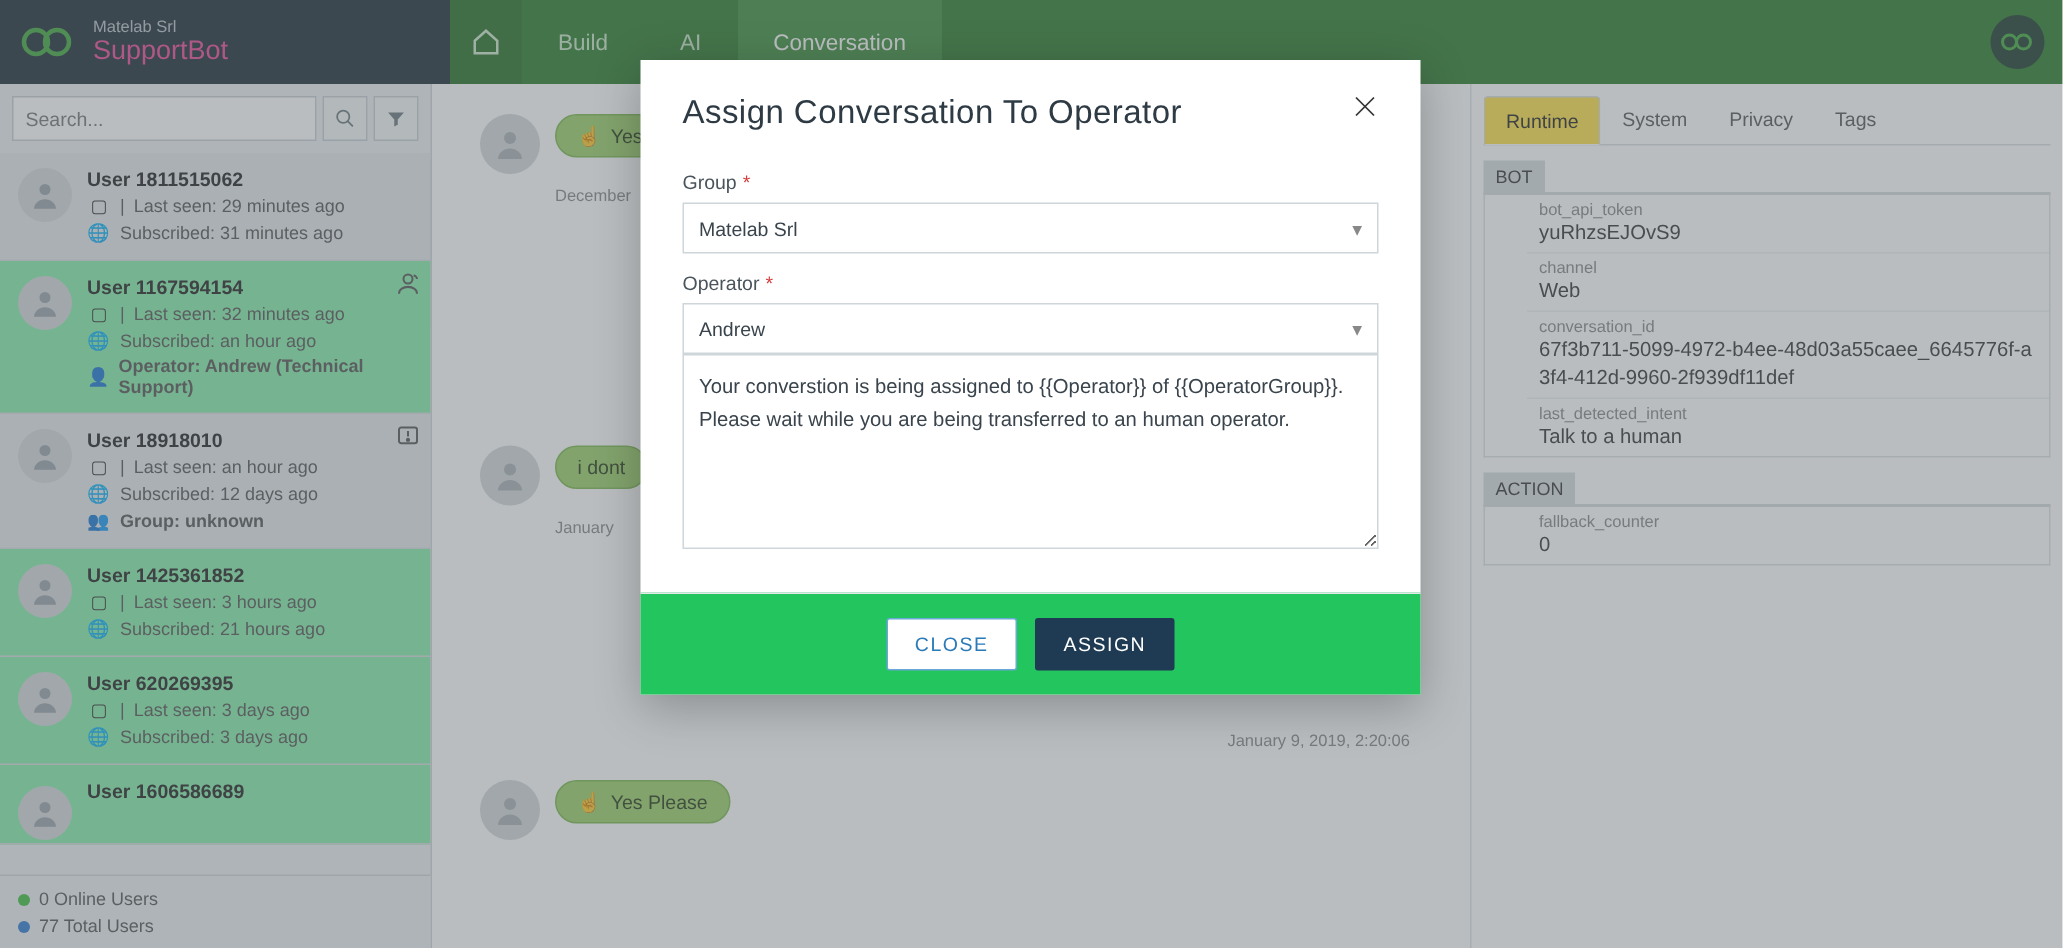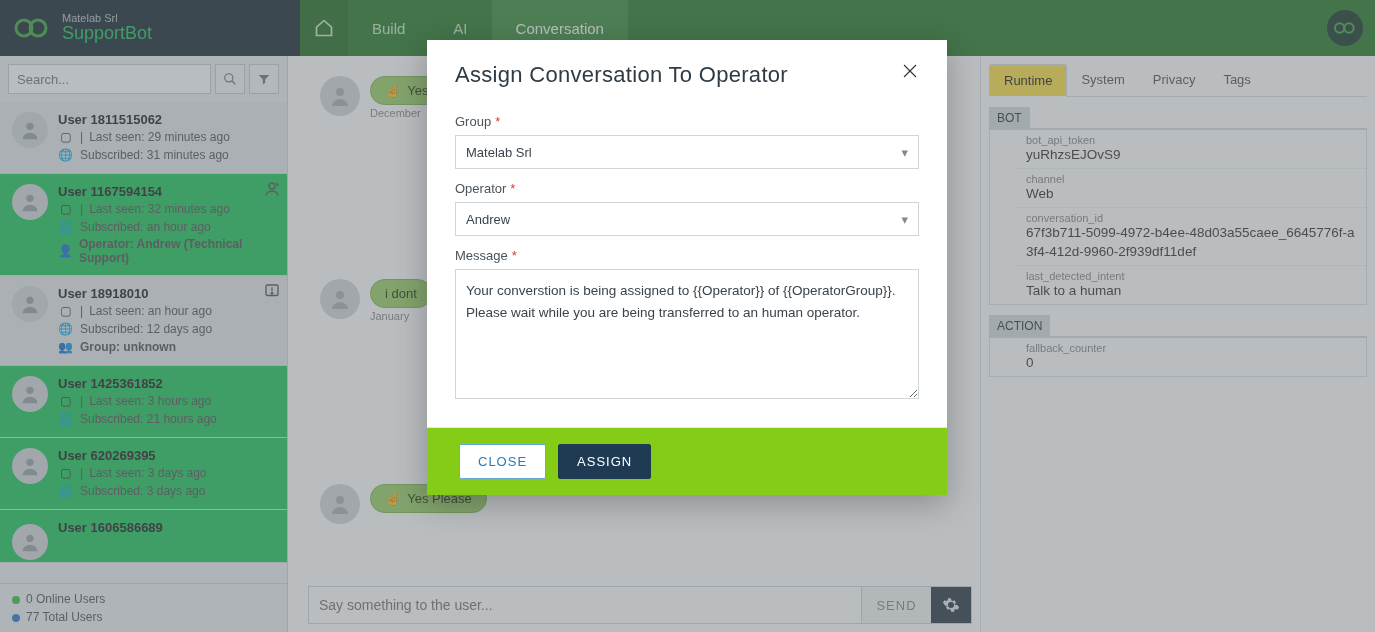--- a/index.html
+++ b/index.html
@@ -6,54 +6,54 @@
 html, body { width: 1375px; height: 632px; overflow: hidden; background: #fff; }
 
 .app { position: relative; width: 1375px; height: 632px; }
 
 
 .topbar { height: 56px; background: #2b7a2b; display: flex; align-items: center; color: #fff; }
 .brand { width: 300px; height: 56px; background: #1d2a35; display: flex; align-items: center; padding: 0 12px; }
 .brand-logo { width: 40px; height: 40px; display: flex; align-items: center; justify-content: center; }
 .brand-text { margin-left: 10px; line-height: 1.1; }
 .brand-text .org { font-size: 11px; color: #b9c2c9; }
-.brand-text .prod { font-size: 18px; color: #22c55e; font-weight: 400; }
+.brand-text .prod { font-size: 18px; color: #ec4899; font-weight: 400; }
 .nav { display: flex; height: 56px; }
 .nav-home { width: 48px; display: flex; align-items: center; justify-content: center; background: #267026; }
 .nav-item { padding: 0 24px; display: flex; align-items: center; color: #c8e6c8; font-size: 15px; cursor: pointer; }
 .nav-item.active { background: #3c8f3c; color: #fff; }
 .top-right { margin-left: auto; padding-right: 12px; }
 .logo-circle { width: 36px; height: 36px; border-radius: 50%; background: #1a3a2a; display: flex; align-items: center; justify-content: center; }
 
 
 .sidebar { position: absolute; top: 56px; left: 0; width: 288px; bottom: 0; background: #eceff1; border-right: 1px solid #d0d6da; display: flex; flex-direction: column; }
 .search-row { padding: 8px; display: flex; gap: 4px; }
 .search-input { flex: 1; height: 30px; border: 1px solid #c7ced3; background: #fff; padding: 4px 8px; font-size: 13px; color: #555; }
 .search-btn, .filter-btn { width: 30px; height: 30px; border: 1px solid #c7ced3; background: #f4f6f7; display:flex; align-items:center; justify-content:center; color:#6b7980; cursor:pointer;}
 .user-list { flex: 1; overflow: hidden; position: relative; }
-.user-item { border-bottom: 1px solid #d8dde0; padding: 10px 10px 10px 12px; display: flex; gap: 10px; position: relative; background:#22c55e;}
+.user-item { border-bottom: 1px solid #d8dde0; padding: 10px 10px 10px 12px; display: flex; gap: 10px; position: relative; background:#86efac;}
 .user-item.alt { background: #e4e8ea; }
 .avatar { width: 36px; height: 36px; border-radius: 50%; background: #d3d8db; flex-shrink: 0; display:flex; align-items:center; justify-content:center; color:#9aa3a9;}
 .user-info { font-size: 12px; color: #444; flex: 1; }
 .user-info .uname { font-weight: 700; font-size: 13px; color: #222; margin-bottom: 2px; }
 .user-info .line { display: flex; align-items: center; gap: 6px; margin-top: 2px; color:#555;}
 .badge-icon { width: 16px; height: 16px; display:inline-flex; align-items:center; justify-content:center; color:#333;}
 .corner-icon { position: absolute; top: 6px; right: 6px; color:#555; }
 .sidebar-footer { border-top: 1px solid #d0d6da; padding: 8px 12px; font-size: 12px; color: #555; background:#eceff1;}
 .dot { display:inline-block; width:8px; height:8px; border-radius:50%; margin-right:6px; vertical-align:middle;}
 .dot.green{background:#3fbf3f;} .dot.blue{background:#2f7bd1;}
 .scroll-thumb { position:absolute; right:0; top:0; width:10px; height:120px; background:#b7bfc4; border-radius:5px; }
 
 
 .main { position: absolute; top: 56px; left: 300px; right: 395px; bottom: 0; background: #fff; }
 .msg-area { position:absolute; top:0; left:0; right:0; bottom:48px; padding:20px 20px 0 20px; overflow:hidden;}
 .row { display:flex; gap:10px; margin-bottom:30px; }
 .row .avatar { width:40px; height:40px; }
 .bubble-user { background:#9ccf69; border:1px solid #7ab94f; border-radius:16px; padding:6px 14px; font-size:13px; color:#263a17; display:flex; align-items:center; gap:6px;}
-.timestamp { font-size:11px; color:#888; margin-top:2px; }
+.timestamp { font-size:11px; color:#888; margin-top:20px; }
 .bot-ts { text-align:right; font-size:11px; color:#888; margin-right:20px; margin-bottom:20px; }
 .composer { position:absolute; left:8px; right:8px; bottom:8px; height:38px; display:flex; border:1px solid #cfd4d8;}
 .composer input { flex:1; border:none; padding:0 10px; font-size:14px; color:#777; background:#fff;}
 .composer .send { width:70px; border:none; border-left:1px solid #cfd4d8; background:#f3f5f6; color:#888; font-size:13px; letter-spacing:1px;}
 .composer .gear { width:40px; background:#2d3a44; color:#e2e7ea; display:flex; align-items:center; justify-content:center; border:none;}
 
 
 .rpanel { position:absolute; top:56px; right:0; width:395px; bottom:0; background:#fff; border-left:1px solid #e0e4e7; padding:8px;}
 .rtabs { display:flex; border-bottom:1px solid #d9dee1; }
 .rtab { padding:8px 14px; font-size:13px; color:#555; cursor:pointer;}
@@ -71,21 +71,21 @@
 
 .modal { position:absolute; top:40px; left:427px; width:520px; background:#fff; box-shadow:0 8px 30px rgba(0,0,0,0.25);}
 .modal-head { padding:22px 28px 10px 28px; display:flex; align-items:flex-start; }
 .modal-title { font-size:22px; font-weight:300; color:#2e3b44; flex:1; letter-spacing:0.3px;}
 .modal-close { font-size:20px; color:#333; cursor:pointer; }
 .modal-body { padding:4px 28px 24px 28px; }
 .flabel { font-size:13px; color:#4a545c; margin-top:12px; margin-bottom:6px;}
 .req { color:#d63c3c; margin-left:4px;}
 .fselect { width:100%; height:34px; border:1px solid #cfd6da; background:#fff; padding:0 10px; font-size:13px; color:#3a444c; display:flex; align-items:center; justify-content:space-between;}
 .ftext { width:100%; height:130px; border:1px solid #cfd6da; padding:10px; font-size:13.5px; color:#3a444c; resize:both; font-family:inherit; line-height:1.6;}
-.modal-foot { border-top:1px solid #e4e8ea; padding:16px 32px; display:flex; justify-content:flex-start; gap:12px; background:#84cc16;}
+.modal-foot { border-top:1px solid #e4e8ea; padding:16px 32px; display:flex; justify-content:center; gap:12px; background:#22c55e;}
 .btn { padding:9px 18px; font-size:13px; letter-spacing:1px; cursor:pointer; border-radius:2px;}
 .btn-close { background:#fff; border:1px solid #6aa8d8; color:#2a7ab8;}
 .btn-assign { background:#1f3b54; border:1px solid #1f3b54; color:#fff;}
 
 svg { display:block; }
 </style>
 </head>
 <body>
 
 <div class="app">
@@ -307,29 +307,20 @@
               <path d="M4 22c0-4 4-7 8-7s8 3 8 7"></path>
             </svg>
           </div>
         <div>
           <div class="bubble-user">
               <span>☝</span>
               <span>Yes Please</span>
             </div>
         </div>
       </div>
-    </div>
-    <div class="composer">
-      <input placeholder="Say something to the user..." style="">
-      <button class="send">SEND</button>
-      <button class="gear">
-        <svg width="18" height="18" viewBox="0 0 24 24" fill="currentColor">
-            <path d="M12 8a4 4 0 1 0 0 8 4 4 0 0 0 0-8zm9 4a7 7 0 0 1-.1 1.2l2 1.6-2 3.4-2.4-1a7 7 0 0 1-2 1.2l-.4 2.6h-4l-.4-2.6a7 7 0 0 1-2-1.2l-2.4 1-2-3.4 2-1.6A7 7 0 0 1 3 12c0-.4 0-.8.1-1.2l-2-1.6 2-3.4 2.4 1a7 7 0 0 1 2-1.2L8 3h4l.4 2.6c.7.3 1.4.7 2 1.2l2.4-1 2 3.4-2 1.6c.1.4.2.8.2 1.2z"></path>
-          </svg>
-      </button>
     </div>
   </div>
 
   <div class="rpanel">
     <div class="rtabs">
       <div class="rtab active">Runtime</div>
       <div class="rtab">System</div>
       <div class="rtab">Privacy</div>
       <div class="rtab">Tags</div>
     </div>
@@ -376,21 +367,20 @@
       <div class="flabel"><span>Group</span><span class="req">*</span></div>
       <div class="fselect">
         <span>Matelab Srl</span>
         <span style="color:#888;">▾</span>
       </div>
       <div class="flabel"><span>Operator</span><span class="req">*</span></div>
       <div class="fselect">
         <span>Andrew</span>
         <span style="color:#888;">▾</span>
       </div>
-      <div class="flabel"><span>Message</span><span class="req">*</span></div>
       <textarea class="ftext" style="">Your converstion is being assigned to {{Operator}} of {{OperatorGroup}}.
 Please wait while you are being transferred to an human operator.</textarea>
     </div>
     <div class="modal-foot">
       <button class="btn btn-close">CLOSE</button>
       <button class="btn btn-assign">ASSIGN</button>
     </div>
   </div>
 
 </div>

